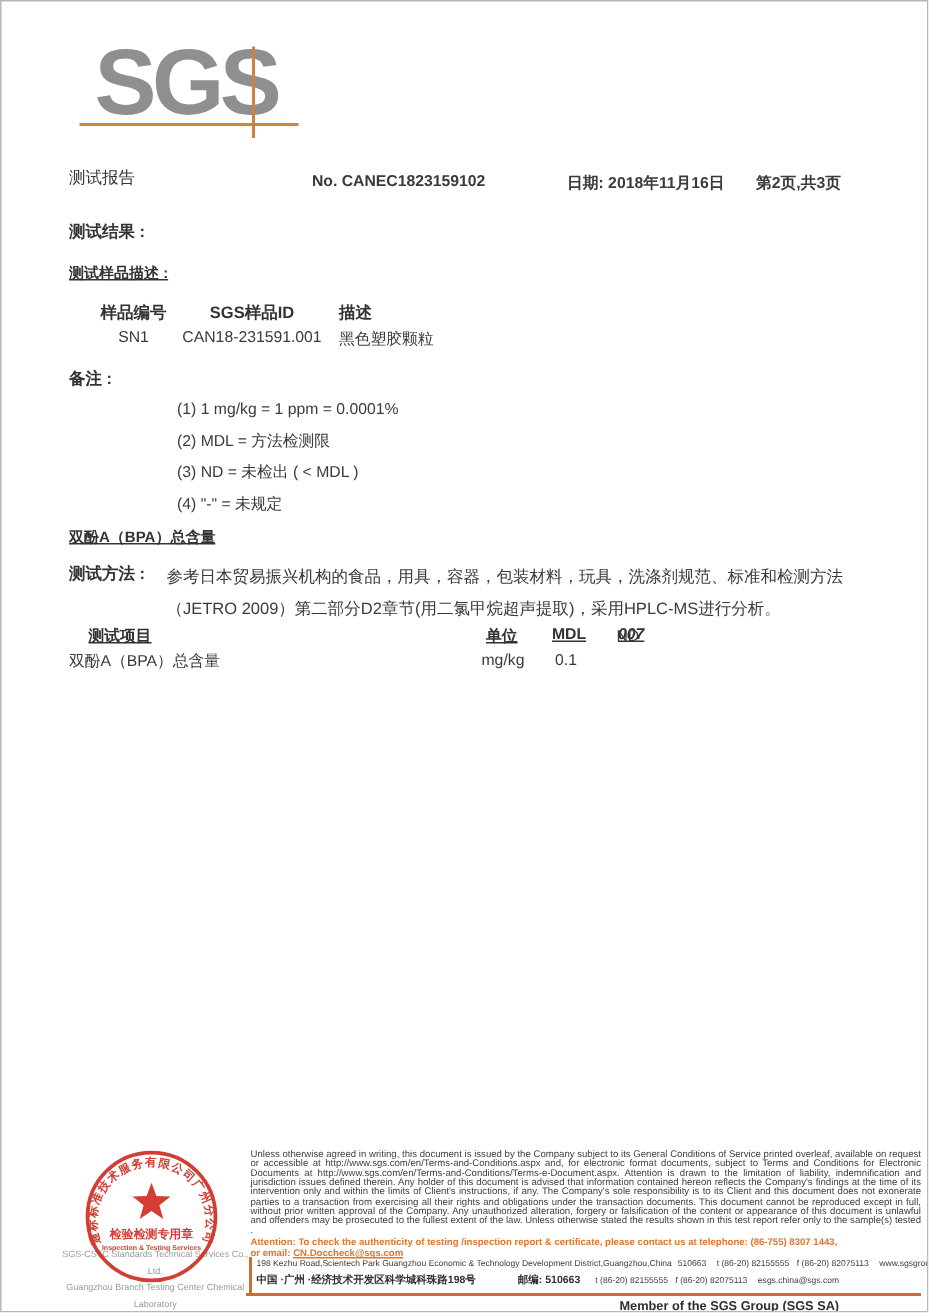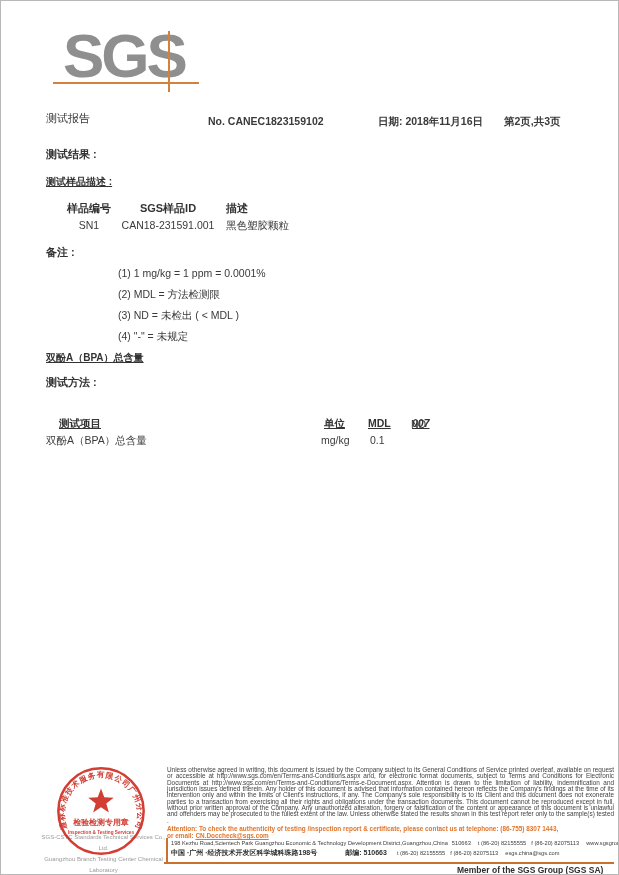--- a/index.html
+++ b/index.html
@@ -35,21 +35,21 @@
     font-size:6.4px; line-height:7px; color:#e0752b; font-weight:bold;
   }
   .attention a { color:#e0752b; }
   .addr-row { display:flex; align-items:baseline; white-space:nowrap; }
   .addr-en { font-size:5.7px; color:#3d3d3d; }
   .addr-cn { font-size:7px; color:#2e2e2e; font-weight:bold; }
   .addr-sm { font-size:5.7px; color:#3d3d3d; }
   .company-gray { font-size:6px; line-height:11px; color:#9a9a9a; text-align:center; }
   .divider-v { width:2px; background:#c9702e; }
   .rule-orange { height:2px; background:#c9702e; }
-  .member { font-size:8.5px; font-weight:bold; color:#2f2f2f;margin-left:44px; }
+  .member { font-size:8.5px; font-weight:bold; color:#2f2f2f; }
   .u { text-decoration:underline; }
   a { text-decoration:underline; cursor:pointer; }
 </style>
 </head>
 <body>
 
 <div class="page">
 
   <div class="abs logo-text" style="left:62px; top:24px;">SGS</div>
   <div class="abs logo-hline" style="left:52px; top:81px; width:146px;"></div>
@@ -74,20 +74,21 @@
 
   <div class="abs sec-label" style="left:45px; top:244px;">备注 :</div>
   <div class="abs note-item" style="left:107px; top:262px;">(1) 1 mg/kg = 1 ppm = 0.0001%</div>
   <div class="abs note-item" style="left:107px; top:283px;">(2) MDL = 方法检测限</div>
   <div class="abs note-item" style="left:107px; top:304px;">(3) ND = 未检出 ( &lt; MDL )</div>
   <div class="abs note-item" style="left:107px; top:325px;">(4) "-" = 未规定</div>
 
   <div class="abs sec-label-u" style="left:45px; top:350px;">双酚A（BPA）总含量</div>
 
   <div class="abs sec-label" style="left:45px; top:374px;">测试方法 :</div>
+  <div class="abs method-text" style="left:110px; top:374px; width:470px;">参考日本贸易振兴机构的食品，用具，容器，包装材料，玩具，洗涤剂规范、标准和检测方法（JETRO 2009）第二部分D2章节(用二氯甲烷超声提取)，采用HPLC-MS进行分析。</div>
 
   <div class="abs th-u" style="left:58px; top:416px;">测试项目</div>
   <div class="abs th-u" style="left:323px; top:416px;">单位</div>
   <div class="abs th-u" style="left:367px; top:416px;">MDL</div>
   <div class="abs th-u th-u-i" style="left:411px; top:416px;">007</div>
 
   <div class="abs cell" style="left:45px; top:433px;">双酚A（BPA）总含量</div>
   <div class="abs cell" style="left:320px; top:433px;">mg/kg</div>
   <div class="abs cell" style="left:369px; top:433px;">0.1</div>
   <div class="abs cell" style="left:410px; top:417px;">ND</div>

